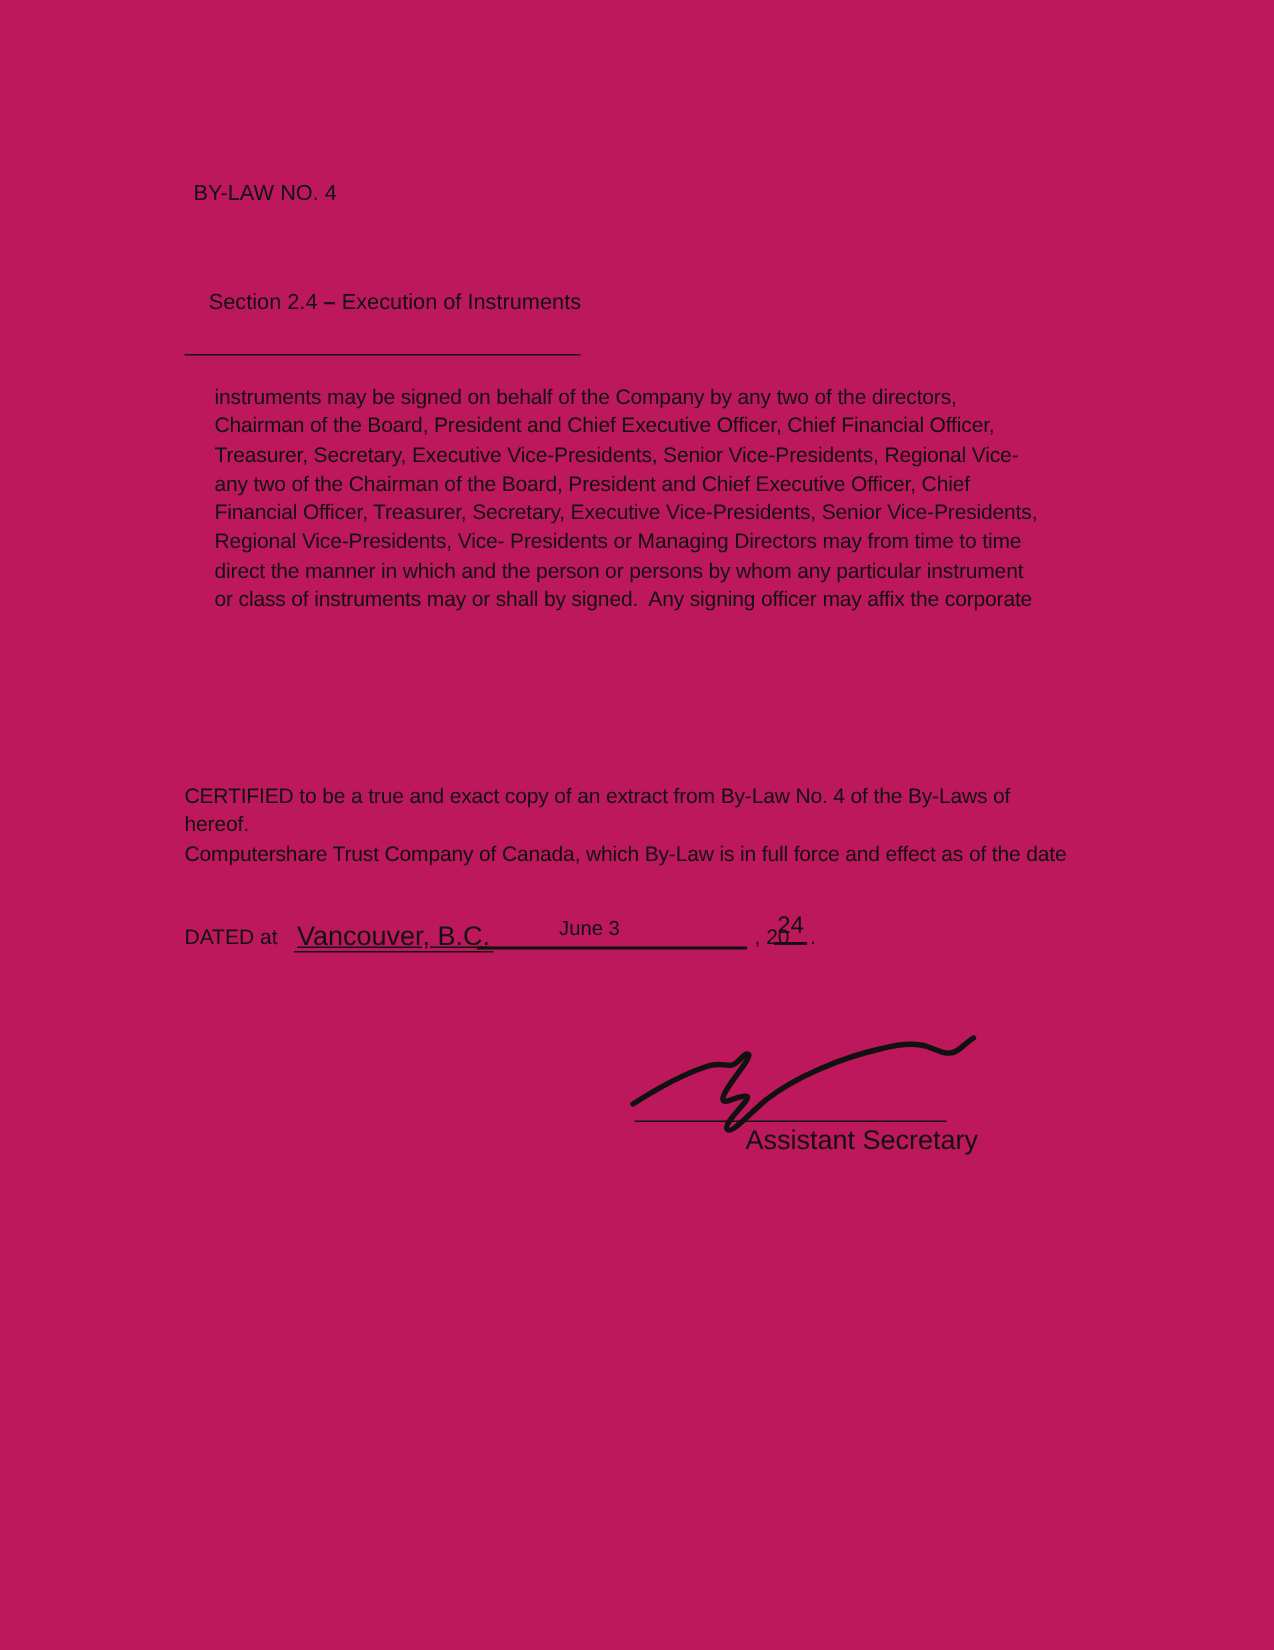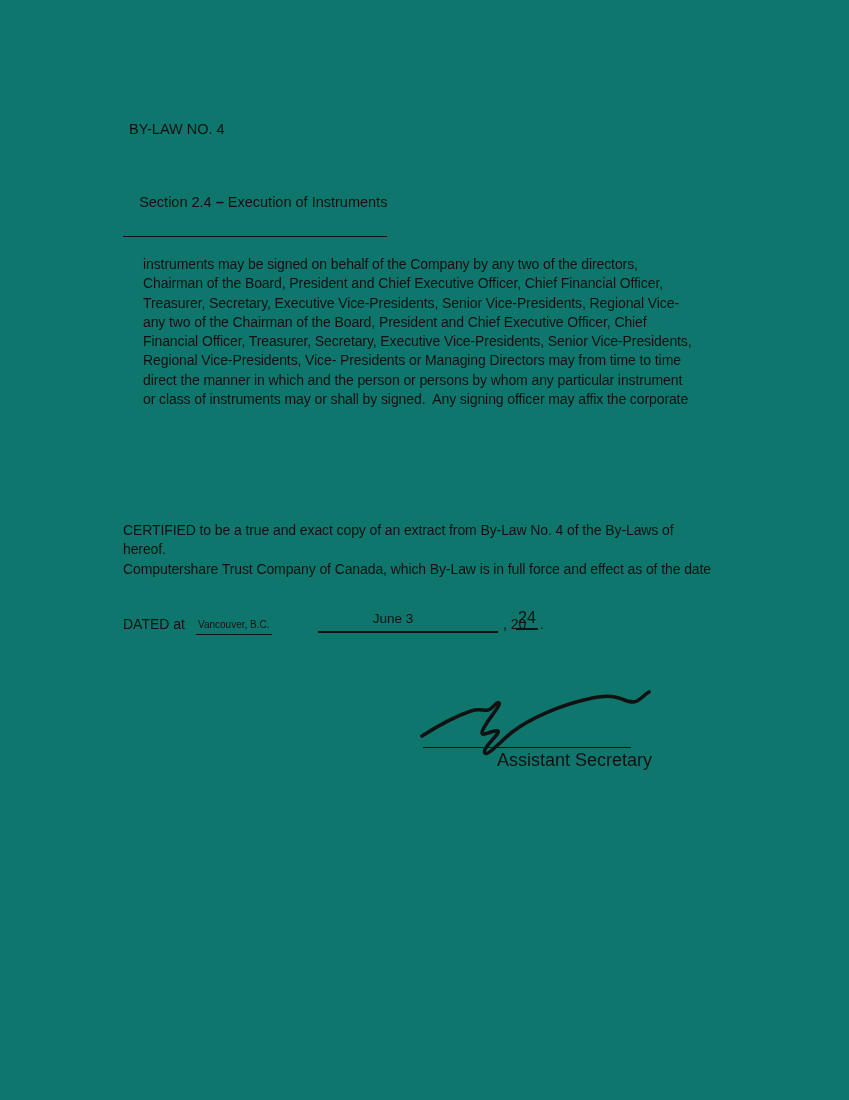--- a/index.html
+++ b/index.html
@@ -4,21 +4,21 @@
 <style>
   html, body {
     margin: 0;
     padding: 0;
     background: #ffffff;
   }
   .page {
     position: relative;
     width: 849px;
     height: 1100px;
-    background: #0f766e;
+    background: #be185d;
     font-family: "Liberation Sans", sans-serif;
     color: #111111;
     overflow: hidden;
   }
   .abs { position: absolute; }
 
   .doc-title {
     left: 129px;
     top: 121px;
     font-size: 14.5px;
@@ -64,25 +64,26 @@
   .dated-label {
     left: 123px;
     top: 617px;
     font-size: 14px;
     line-height: 15px;
     white-space: pre;
   }
   .dated-place {
     left: 196px;
     top: 617px;
-    font-size: 10px;
+    font-size: 18px;
     line-height: 15px;
     white-space: pre;
     border-bottom: 1.5px solid #111;
     padding: 0 2px 2px 2px;
+    text-decoration: underline;
   }
   .date-blank-line {
     left: 318px;
     top: 631px;
     width: 180px;
     height: 0;
     border-top: 2px solid #111;
   }
   .handwritten-date {
     left: 353px;

